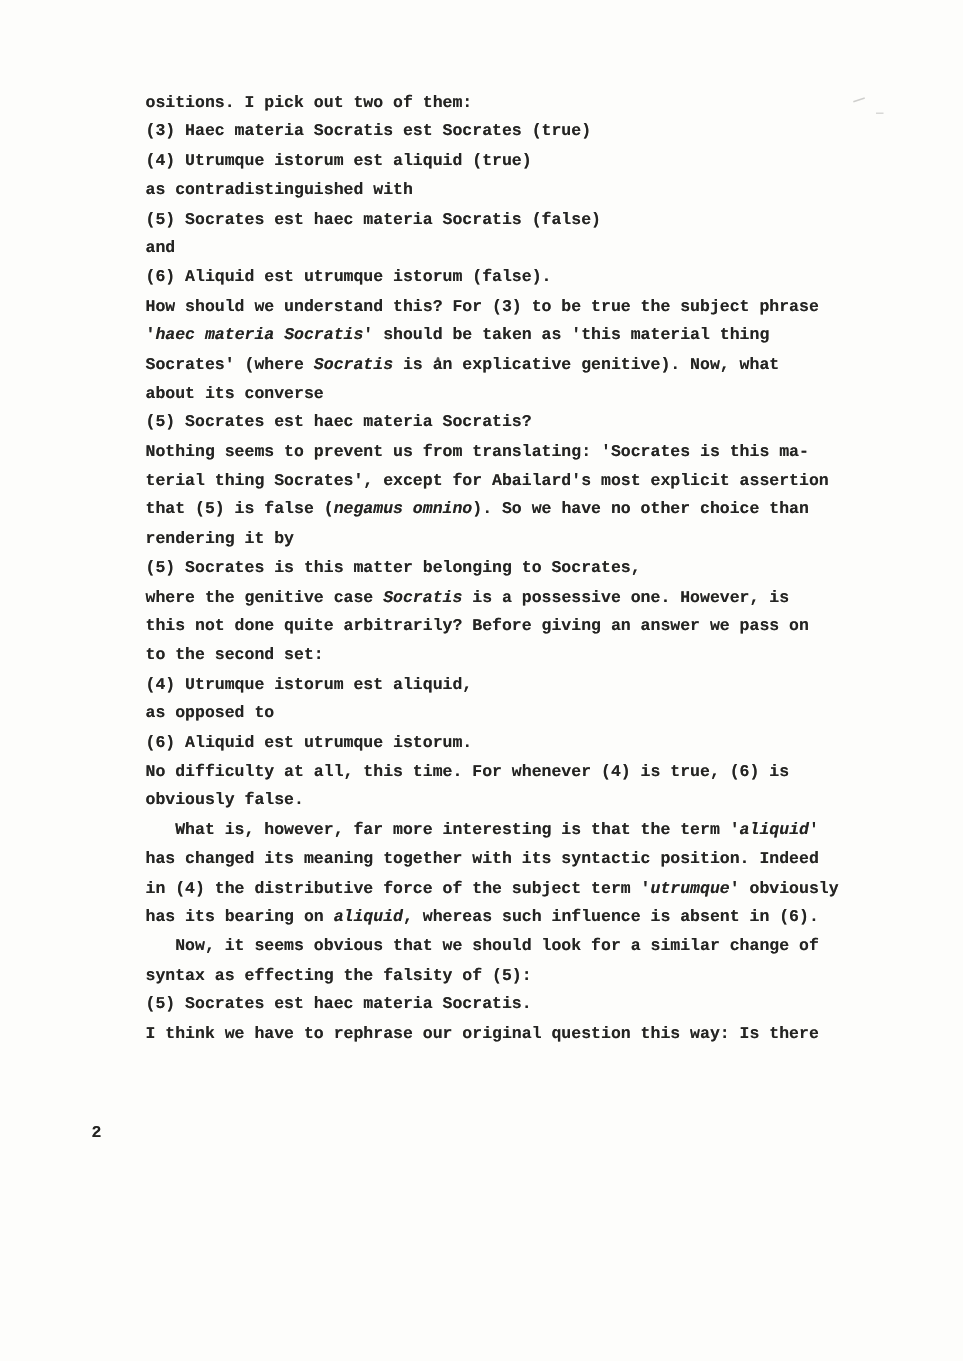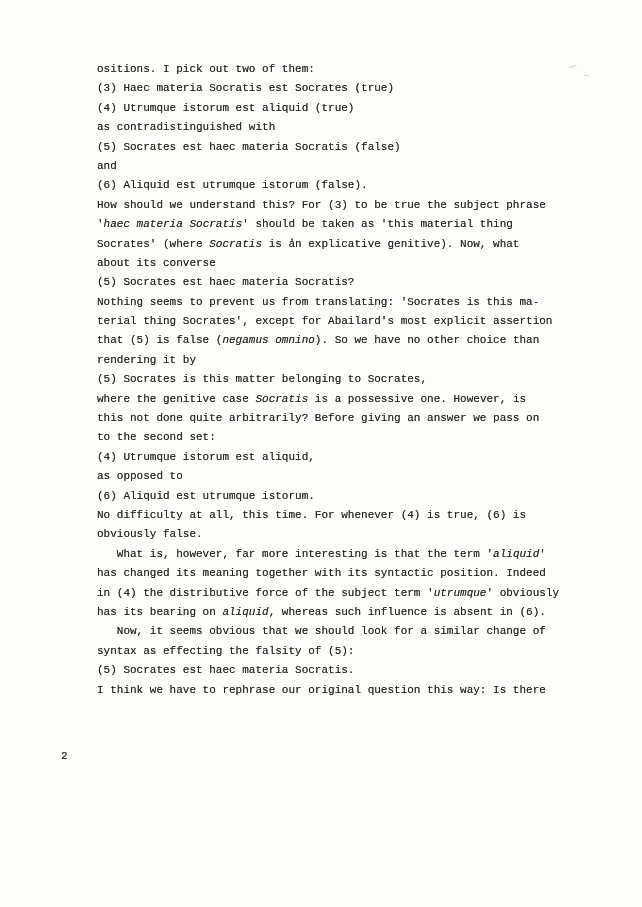--- a/index.html
+++ b/index.html
@@ -8,20 +8,21 @@
     background: #fdfdfb;
   }
   .page {
     position: relative;
     width: 642px;
     height: 907px;
     background: #fdfdfb;
     overflow: hidden;
     font-family: "Liberation Mono", "DejaVu Sans Mono", monospace;
     color: #242422;
+    font-weight: bold;
   }
   .text-block {
     position: absolute;
     left: 97px;
     top: 60px;
     width: 520px;
     font-size: 11px;
     line-height: 19.4px;
     white-space: pre;
     text-shadow: 0 0 0.4px rgba(20,20,20,0.55);

